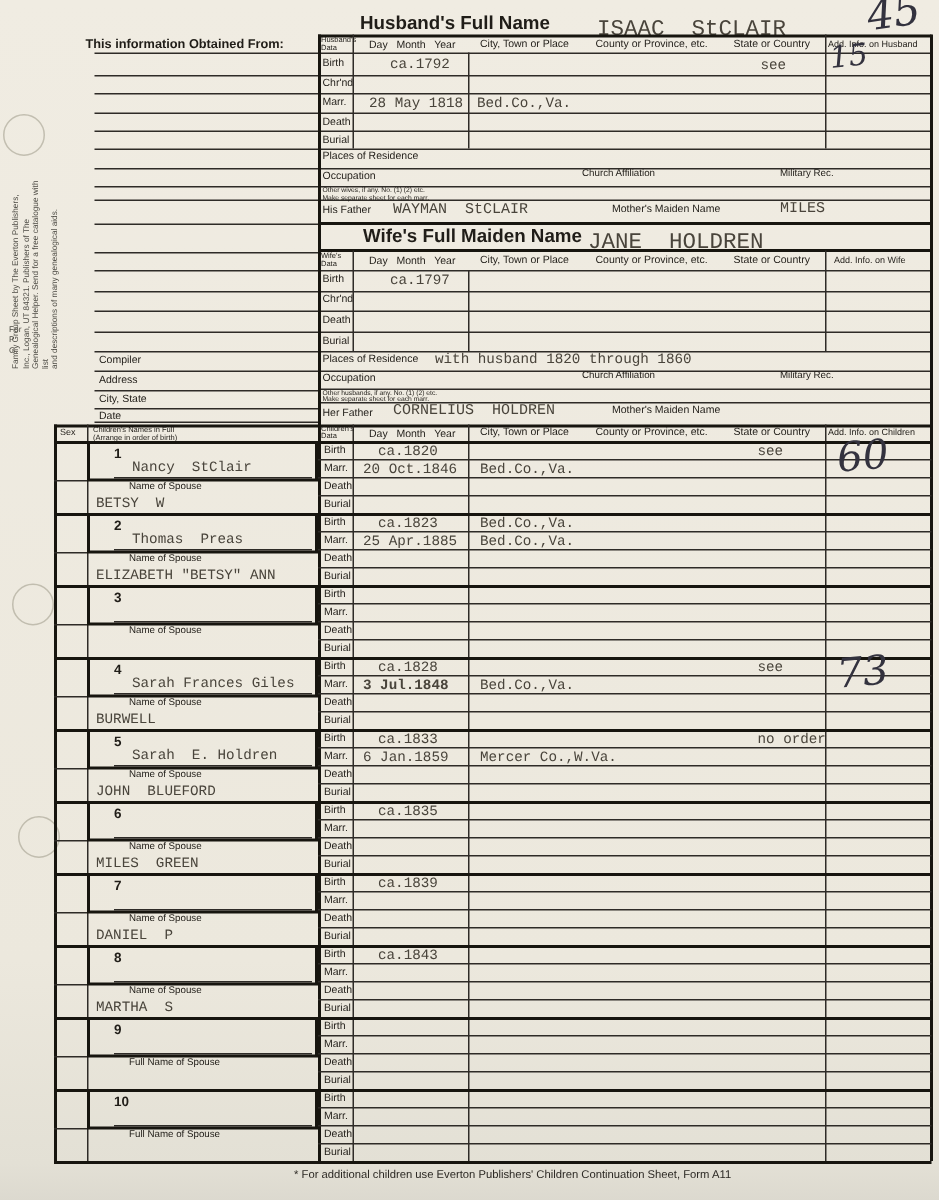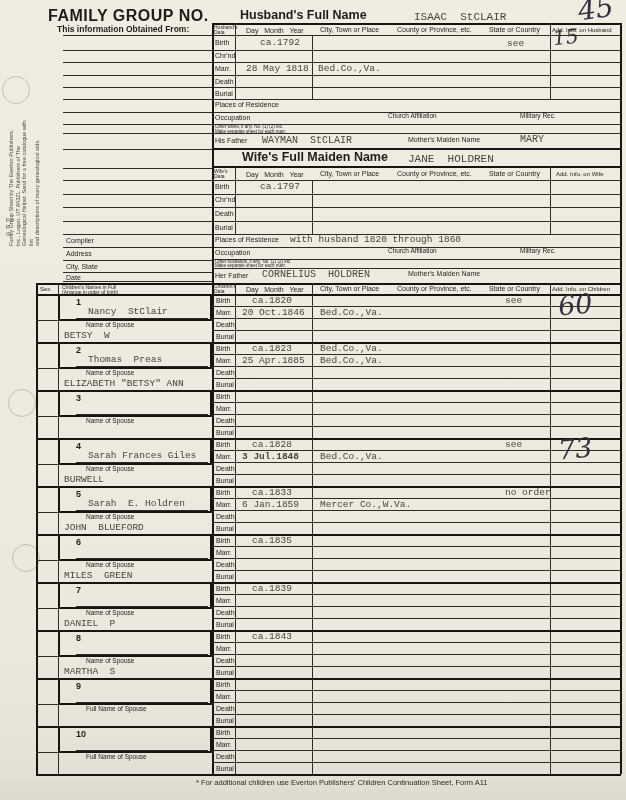--- a/index.html
+++ b/index.html
@@ -12,21 +12,21 @@
   .vl{position:absolute;width:1px;background:#2e2b27;}
   .vl2{width:2px;background:#17150f;}
   .print{position:absolute;color:#201d18;white-space:pre;line-height:1.05;}
   .wrap{white-space:normal;}
   .typed{position:absolute;font-family:"Liberation Mono","DejaVu Sans Mono",monospace;
          color:#49443b;white-space:pre;font-size:9.5px;line-height:1;}
   .hand{position:absolute;font-family:"DejaVu Serif","Liberation Serif",serif;
         font-style:italic;color:#33323e;line-height:1;}
   .f45{font-size:4.5px;} .f5{font-size:5px;} .f55{font-size:5.5px;} .f6{font-size:6px;}
   .f65{font-size:6.5px;} .f7{font-size:7px;} .f75{font-size:7.5px;}
-  .f85{font-size:8.5px;} .f9{font-size:9px;} .f10{font-size:10px;} .f11{font-size:11px;margin-left:16px;}
+  .f85{font-size:8.5px;} .f9{font-size:9px;} .f10{font-size:10px;} .f11{font-size:15px;}
   .b{font-weight:bold;}
   .title{font-size:16px;font-weight:bold;letter-spacing:.5px;}
   .sec-title{font-size:12.5px;font-weight:bold;}
   .name-box{position:absolute;left:58px;top:0;width:154px;height:27px;
             border:2px solid #17150f;box-sizing:border-box;}
   .punch{position:absolute;width:26px;height:26px;border-radius:50%;
          border:1.5px solid rgba(150,145,128,.5);}
   .sidebar{position:absolute;left:-42px;top:168px;width:128px;height:28px;
            transform:rotate(-90deg);font-size:5.5px;line-height:6.5px;color:#4e4c45;}
 </style>
@@ -42,21 +42,20 @@
   <div class="sidebar">
     <div>Family Group Sheet by The Everton Publishers,</div>
     <div>Inc., Logan, UT 84321. Publishers of The</div>
     <div>Genealogical Helper. Send for a free catalogue with list</div>
     <div>and descriptions of many genealogical aids.</div>
   </div>
   <div class="print f55" style="left:6px;top:218px;color:#4e4c45;">For</div>
   <div class="print f55" style="left:6px;top:225px;color:#4e4c45;">P.</div>
   <div class="print f55" style="left:6px;top:232px;color:#4e4c45;">G.</div>
 
-  <div class="print title" style="left:48px;top:8px;">FAMILY GROUP NO.</div>
   <div class="print sec-title" style="left:240px;top:9px;">Husband's Full Name</div>
   <div class="typed f11" style="left:398px;top:12px;">ISAAC  StCLAIR</div>
   <div class="hand" style="left:578px;top:-5px;font-size:28px;transform:rotate(-8deg);">45</div>
   <div class="print f85 b" style="left:57px;top:25px;">This information Obtained From:</div>
 
   <div class="hl" style="left:63px;top:35px;width:149px;"></div>
   <div class="hl" style="left:63px;top:50px;width:149px;"></div>
   <div class="hl" style="left:63px;top:62px;width:149px;"></div>
   <div class="hl" style="left:63px;top:75px;width:149px;"></div>
   <div class="hl" style="left:63px;top:87px;width:149px;"></div>
@@ -139,21 +138,21 @@
   <div class="print f7" style="left:215px;top:90px;">Burial</div>
   <div class="print f7" style="left:215px;top:101px;">Places of Residence</div>
   <div class="print f7" style="left:215px;top:114px;">Occupation</div>
   <div class="print f65" style="left:388px;top:113px;">Church Affiliation</div>
   <div class="print f65" style="left:520px;top:113px;">Military Rec.</div>
   <div class="print f45" style="left:215px;top:125px;">Other wives, if any. No. (1) (2) etc.</div>
   <div class="print f45" style="left:215px;top:129.5px;">Make separate sheet for each marr.</div>
   <div class="print f7" style="left:215px;top:137px;">His Father</div>
   <div class="typed f10" style="left:262px;top:136px;">WAYMAN  StCLAIR</div>
   <div class="print f7" style="left:408px;top:136px;">Mother's Maiden Name</div>
-  <div class="typed f10" style="left:520px;top:135px;">MARY</div>
+  <div class="typed f10" style="left:520px;top:135px;">MILES</div>
 
   <div class="print sec-title" style="left:242px;top:151px;">Wife's Full Maiden Name</div>
   <div class="typed f11" style="left:392px;top:154px;">JANE  HOLDREN</div>
   <div class="print f5 wrap" style="left:214px;top:169px;width:20px;">Wife's Data</div>
   <div class="print f7" style="left:246px;top:171px;">Day   Month   Year</div>
   <div class="print f7" style="left:320px;top:170px;">City, Town or Place</div>
   <div class="print f7" style="left:397px;top:170px;">County or Province, etc.</div>
   <div class="print f7" style="left:489px;top:170px;">State or Country</div>
   <div class="print f6" style="left:556px;top:171px;">Add. Info. on Wife</div>
   <div class="print f7" style="left:215px;top:183px;">Birth</div>

